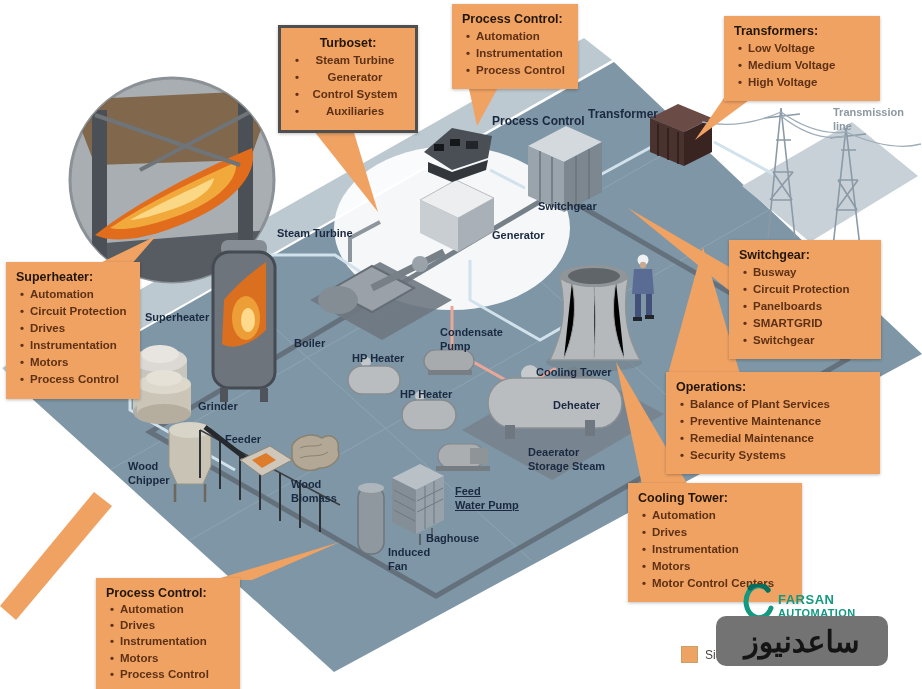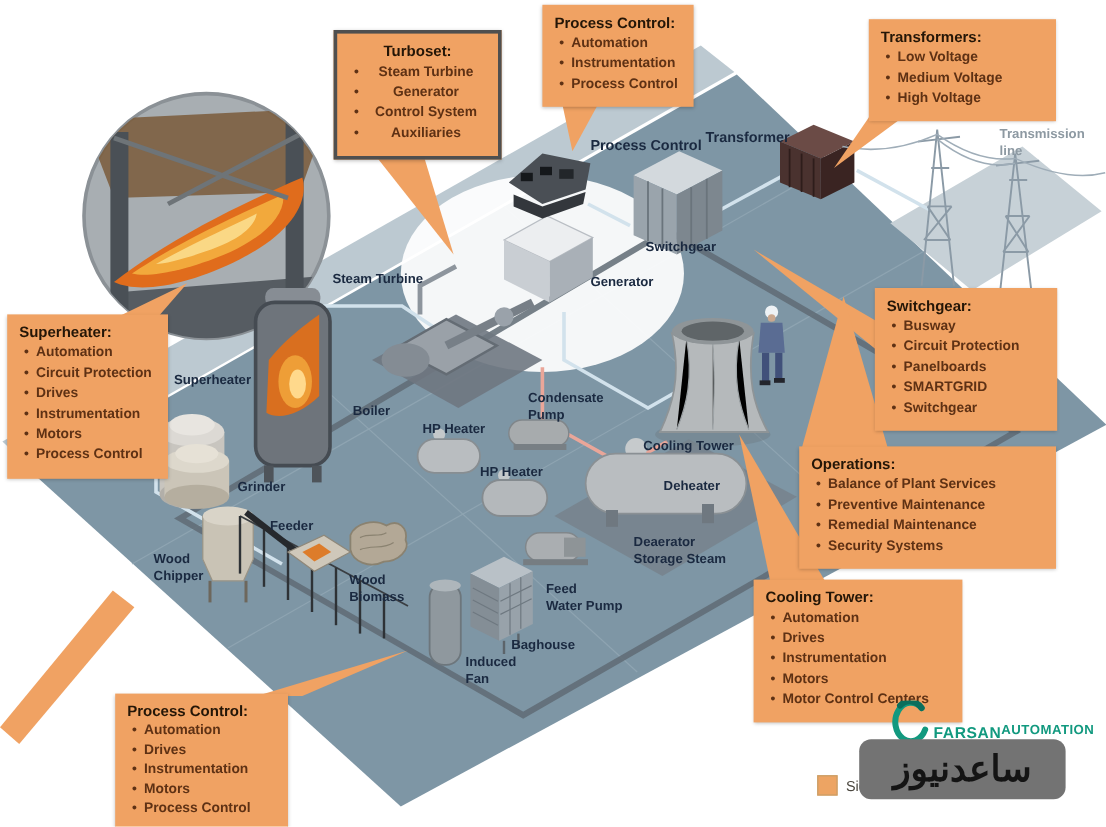--- a/index.html
+++ b/index.html
@@ -20,21 +20,21 @@
   #c-coolingtower{left:628px;top:483px;width:154px;}
   #c-pc-bottom{left:96px;top:578px;width:124px;}
   #c-pc-bottom ul{line-height:1.32;}
   .dlabel{position:absolute;font-size:11px;font-weight:bold;color:#1a2940;white-space:pre-line;z-index:3;line-height:1.25;}
   .dlabel.big{font-size:12px;}
   .dlabel.gray{color:#8d99a2;font-weight:600;margin-left:10px;}
   #legend{position:absolute;left:681px;top:646px;display:flex;align-items:center;gap:7px;z-index:6;}
   #legend .sw{width:15px;height:15px;background:#eda463;border:1px solid #c99e68;}
   #legend .lg-label{font-size:12px;color:#4a463e;}
   #farsan{position:absolute;left:740px;top:584px;display:flex;align-items:flex-start;gap:4px;z-index:7;}
-  #farsan .fl{display:flex;margin-top:19px;}
+  #farsan .fl{display:flex;flex-direction:column;margin-top:8px;}
   #farsan .f1{font-size:13px;font-weight:bold;color:#12997f;letter-spacing:.5px;}
   #farsan .f2{font-size:11px;font-weight:bold;color:#12997f;letter-spacing:.4px;}
   #badge{position:absolute;left:716px;top:616px;width:172px;height:50px;background:#737373;border-radius:10px;display:flex;align-items:center;justify-content:center;z-index:8;}
   #badge .btxt{font-size:30px;font-weight:bold;color:#141414;direction:rtl;}
 </style>
 </head>
 <body>
 <div id="stage">
 
 <svg id="scene" width="922" height="689" viewBox="0 0 922 689">
@@ -294,21 +294,21 @@
 <div class="dlabel" style="left:145px;top:311px;">Superheater</div>
 <div class="dlabel" style="left:294px;top:337px;">Boiler</div>
 <div class="dlabel" style="left:352px;top:352px;">HP Heater</div>
 <div class="dlabel" style="left:400px;top:388px;">HP Heater</div>
 <div class="dlabel" style="left:440px;top:326px;">Condensate
 Pump</div>
 <div class="dlabel" style="left:536px;top:366px;">Cooling Tower</div>
 <div class="dlabel" style="left:553px;top:399px;">Deheater</div>
 <div class="dlabel" style="left:528px;top:446px;">Deaerator
 Storage Steam</div>
-<div class="dlabel" style="left:455px;top:485px;">Feed
+<div class="dlabel" style="left:455px;top:485px;text-decoration:underline;">Feed
 Water Pump</div>
 <div class="dlabel" style="left:426px;top:532px;">Baghouse</div>
 <div class="dlabel" style="left:388px;top:546px;">Induced
 Fan</div>
 <div class="dlabel" style="left:198px;top:400px;">Grinder</div>
 <div class="dlabel" style="left:225px;top:433px;">Feeder</div>
 <div class="dlabel" style="left:128px;top:460px;">Wood
 Chipper</div>
 <div class="dlabel" style="left:291px;top:478px;">Wood
 Biomass</div>

